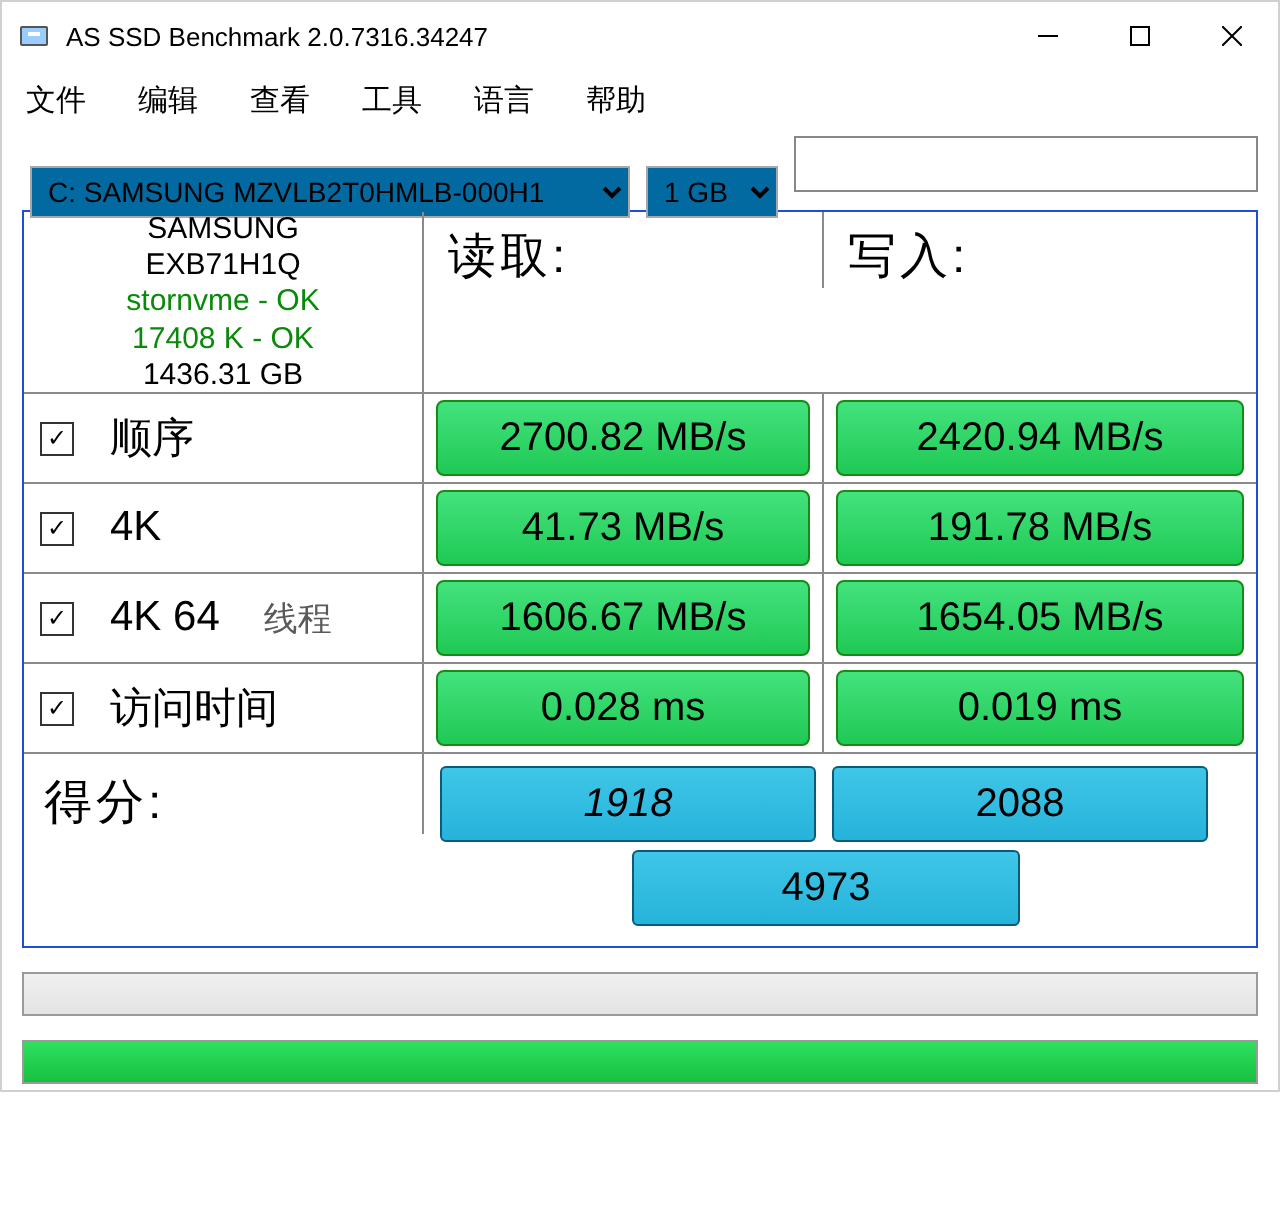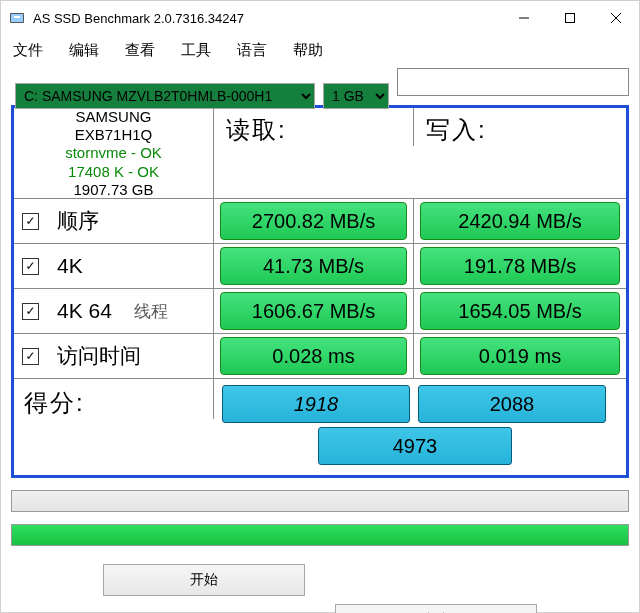--- a/index.html
+++ b/index.html
@@ -1,32 +1,32 @@
 <!DOCTYPE html>
 <html><head>
 <meta charset="utf-8">
 <style>
   html,body{margin:0;padding:0;font-family:"Microsoft YaHei","Segoe UI",Tahoma,sans-serif;font-size:14px;color:#000;background:#fff;}
-  .window{width:640px;height:613px;background:#fff;position:relative;box-sizing:border-box;border:1px solid #d0d0d0;}
+  .window{width:640px;height:546px;background:#fff;position:relative;box-sizing:border-box;border:1px solid #d0d0d0;}
   
   .titlebar{height:34px;display:flex;align-items:center;padding:0 0 0 8px;}
   .titlebar .icon{width:16px;height:16px;margin-right:8px;}
   .titlebar .title{flex:1;font-size:13px;color:#000;}
   .winbtn{width:46px;height:34px;display:flex;align-items:center;justify-content:center;font-family:Consolas,monospace;font-size:13px;color:#333;}
   
   .menubar{height:30px;display:flex;align-items:center;padding:0 12px;gap:26px;font-size:15px;}
   .menuitem{cursor:default;}
   
   .toolbar{height:34px;display:flex;align-items:center;padding:0 10px 0 14px;gap:8px;}
-  select.combo{height:26px;border:1px solid #a7a7a7;background:#15803d;font:inherit;padding:0 4px;margin-top:28px;}
+  select.combo{height:26px;border:1px solid #a7a7a7;background:#0369a1;font:inherit;padding:0 4px;margin-top:28px;}
   .combo-drive{width:300px;font-family:"Courier New",monospace;font-size:13px;}
   .combo-size{width:66px;}
   .toolbar .txtfield{flex:1;height:26px;border:1px solid #888;background:#fff;}
   
-  .results{margin:6px 10px 0 10px;border:3px solid #1d4ed8;font-size:20px;}
+  .results{margin:6px 10px 0 10px;border:1px solid #1d4ed8;font-size:20px;}
   .row{display:flex;align-items:stretch;}
   .cell{box-sizing:border-box;display:flex;align-items:center;}
   .col-test{width:200px;border-right:1px solid #8a8a8a;}
   .col-read{width:200px;border-right:1px solid #8a8a8a;}
   .col-write{flex:1;}
   .row-hdr{height:90px;border-bottom:1px solid #8a8a8a;}
   .row-data{height:44px;border-bottom:1px solid #8a8a8a;}
   .row-score{height:96px;}
   
   .drive-info{padding:2px 10px;display:flex;flex-direction:column;justify-content:center;gap:1px;font-size:15px;line-height:1.15;}
@@ -108,21 +108,21 @@
   </div>
 
   <div class="results">
 
     <div class="row row-hdr">
       <div class="cell col-test drive-info">
         <span>SAMSUNG</span>
         <span>EXB71H1Q</span>
         <span class="ok">stornvme - OK</span>
         <span class="ok">17408 K - OK</span>
-        <span>1907.73 GB</span>
+        <span>1436.31 GB</span>
       </div>
       <div class="cell col-read  colhdr">读取:</div>
       <div class="cell col-write colhdr">写入:</div>
     </div>
 
     <div class="row row-data">
       <div class="cell col-test testcell">
         <span class="chk"></span>
         <span>顺序</span>
       </div>

